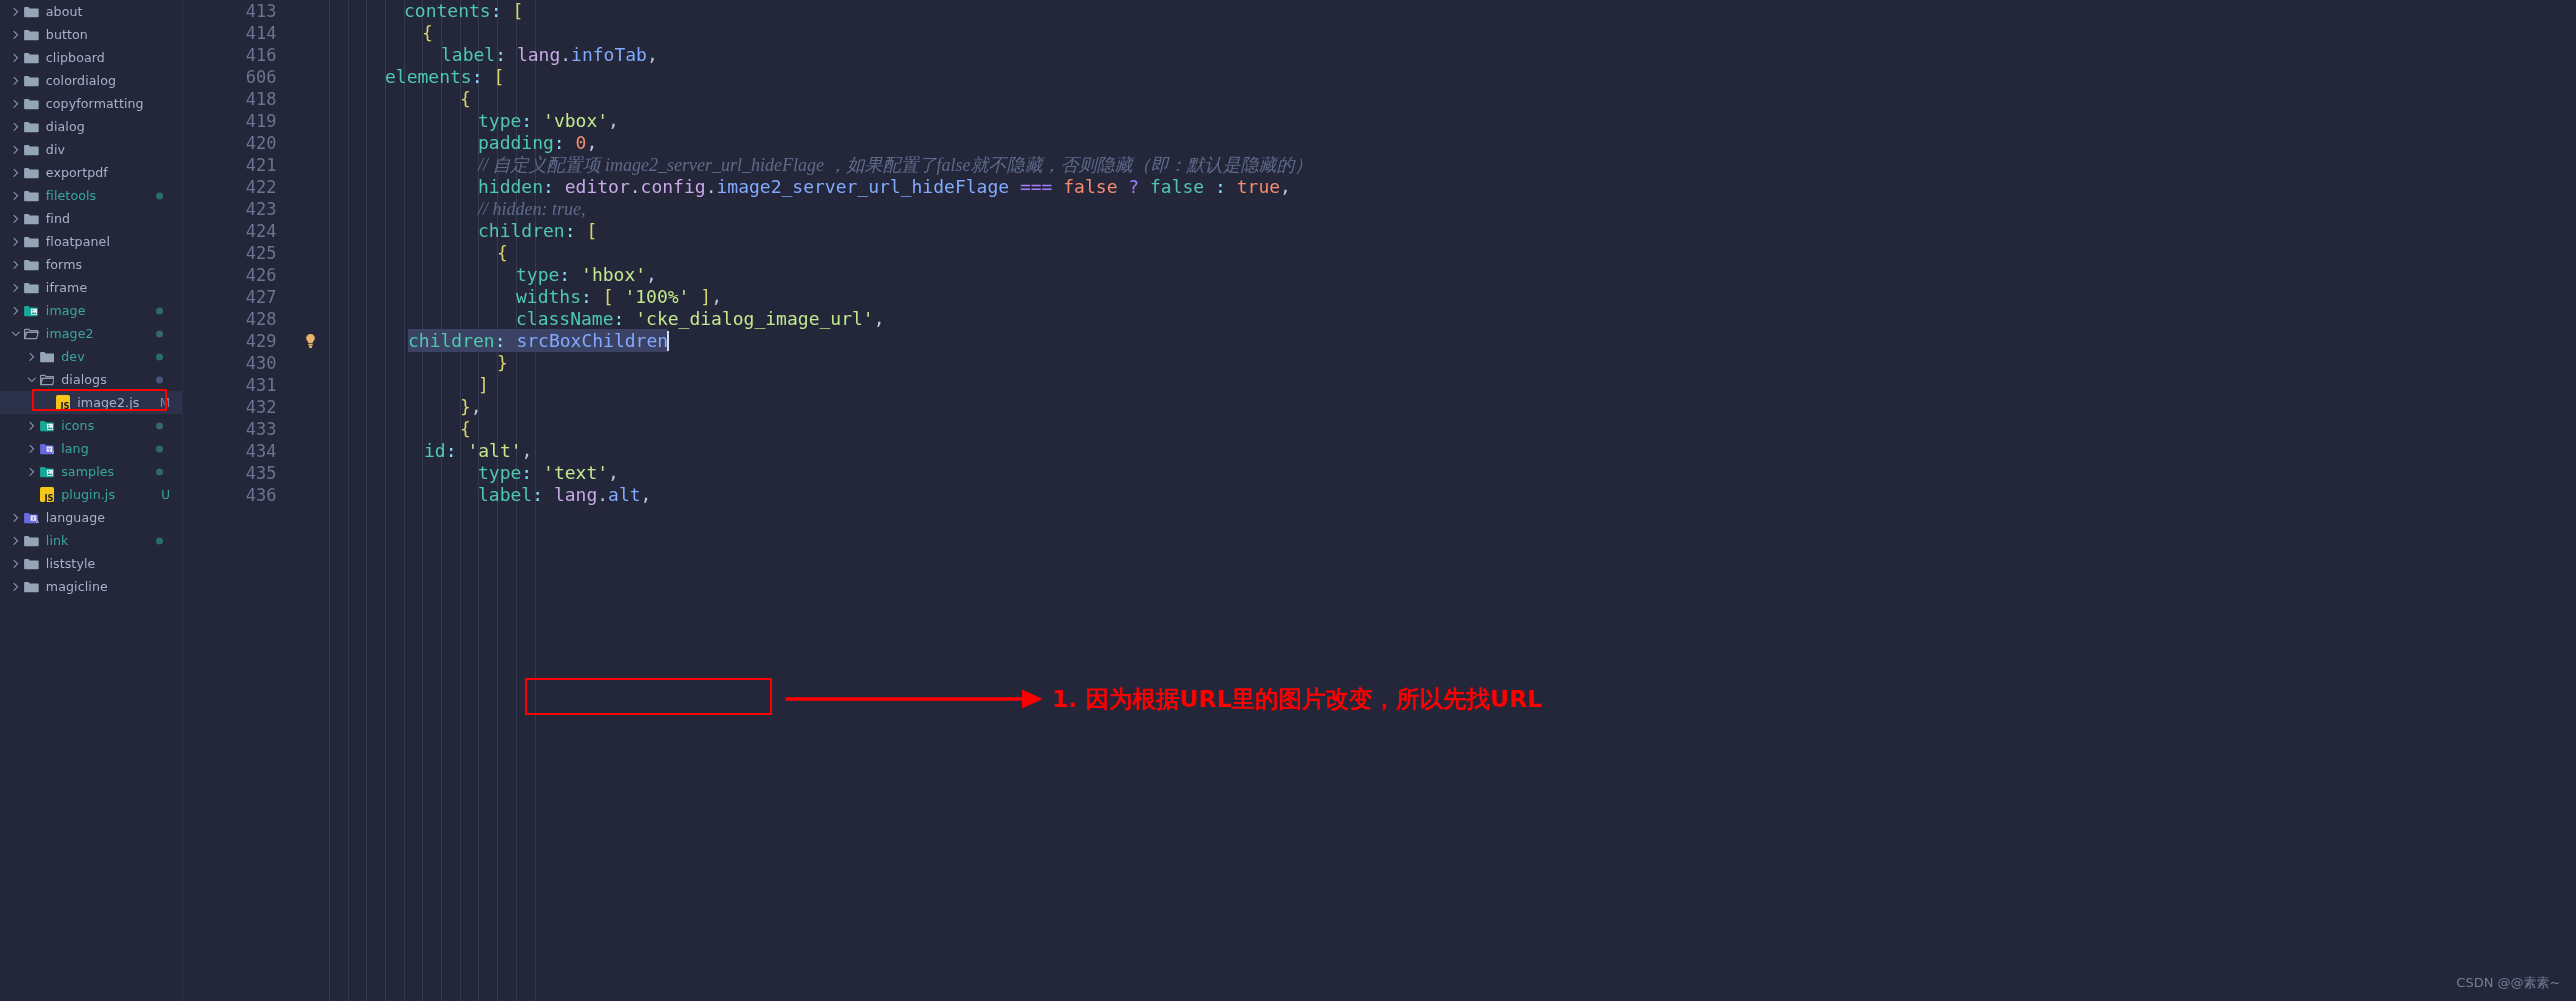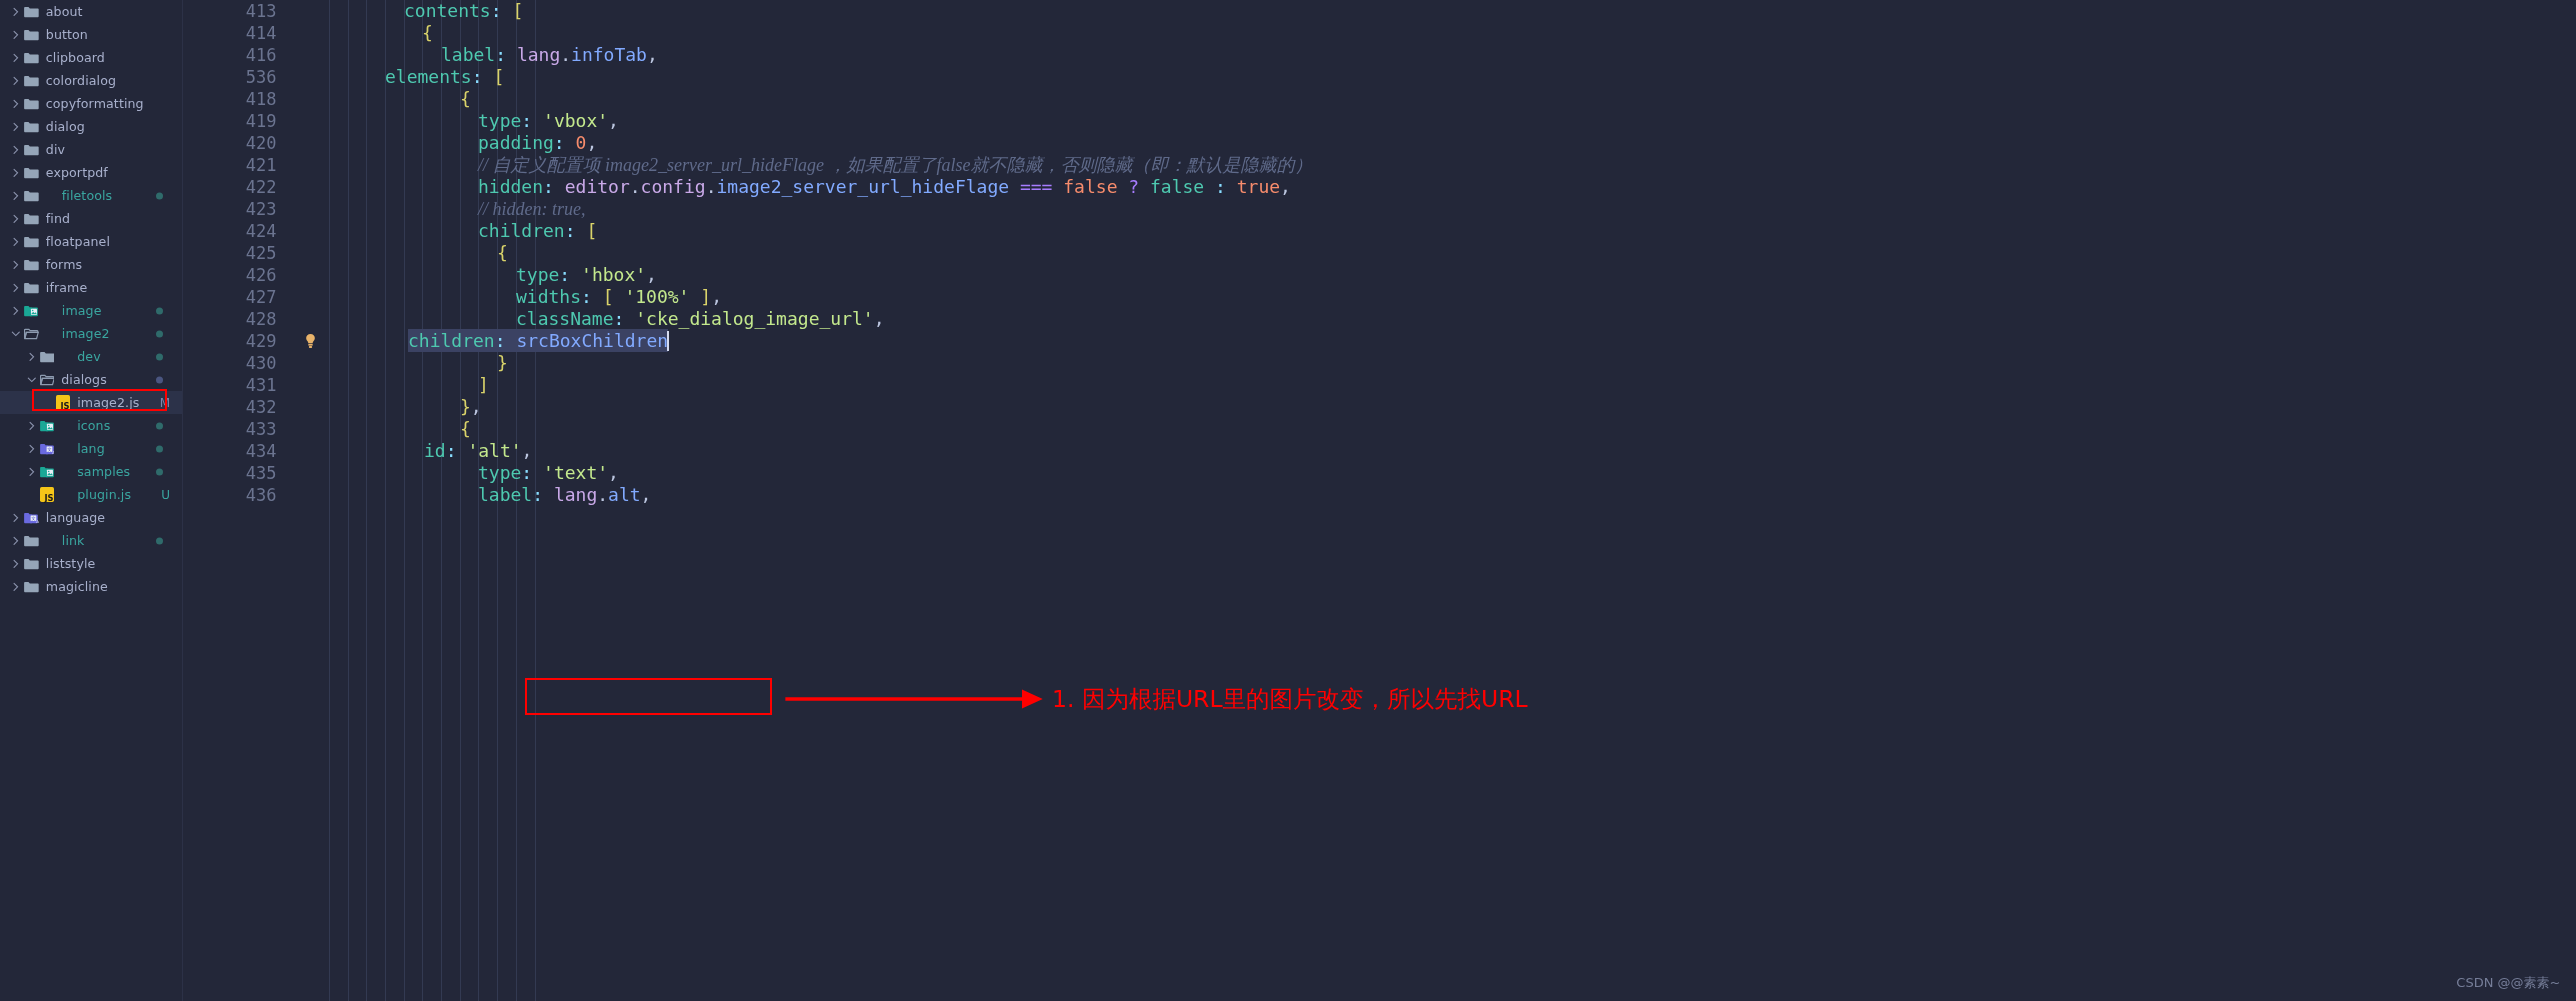--- a/index.html
+++ b/index.html
@@ -36,21 +36,21 @@
     display:flex; align-items:center; justify-content:center;
     color:#8b93ad; font-size:9.6px; line-height:1;
   }
   .chev svg { display:block; }
   .ficon {
     width:18px; flex:0 0 18px;
     display:flex; justify-content:center;
     margin-right:5.2px;
   }
   .lbl { color:#a8b0cc; letter-spacing:0.1px; }
-  .lbl.mod { color:#3aa6a0;margin-left:16px; }
+  .lbl.mod { color:#3aa6a0; }
   .dot {
     position:absolute; right:19px; top:50%;
     transform:translateY(-50%);
     width:7px; height:7px; border-radius:50%;
     background:#2f6b6b;
   }
   .dot.blue { background:#4a5580; }
   .status {
     position:absolute; right:12px; top:50%;
     transform:translateY(-50%);
@@ -142,20 +142,21 @@
     z-index:6;
   }
   
   .annot {
     position:absolute;
     color:#ff0000;
     font-size:23.5px;
     font-family:"DejaVu Sans", sans-serif;
     white-space:nowrap;
     z-index:7;
+    font-weight:bold;
   }
   .arrow { position:absolute; z-index:7; }
 
   .watermark {
     position:absolute; right:15.6px; bottom:8.7px;
     color:#767e99; font-size:13px;
     font-family:"DejaVu Sans", sans-serif;
     z-index:8;
   }
 </style>
@@ -565,21 +566,21 @@
         <div class="guide" style="left: 131px;"></div>
         <div class="guide" style="left: 149px;"></div>
         <div class="guide" style="left: 168px;"></div>
         <div class="guide" style="left: 187px;"></div>
         <div class="guide" style="left: 206px;"></div>
       </div>
     <div class="code-area" id="code-area">
         <div class="line"><span class="gutter">413</span><span class="gutter-icon"></span><span class="code" style="padding-left:75px"><span class="t-prop">contents</span><span class="t-punc">:</span><span class="t-plain"> </span><span class="t-b1">[</span></span></div>
         <div class="line"><span class="gutter">414</span><span class="gutter-icon"></span><span class="code" style="padding-left:93px"><span class="t-b1">{</span></span></div>
         <div class="line"><span class="gutter">416</span><span class="gutter-icon"></span><span class="code" style="padding-left:112px"><span class="t-prop">label</span><span class="t-punc">:</span><span class="t-plain"> </span><span class="t-obj">lang</span><span class="t-plain">.</span><span class="t-var">infoTab</span><span class="t-plain">,</span></span></div>
-        <div class="line"><span class="gutter">536</span><span class="gutter-icon"></span><span class="code" style="padding-left:56px"><span class="t-prop">elements</span><span class="t-punc">:</span><span class="t-plain"> </span><span class="t-b1">[</span></span></div>
+        <div class="line"><span class="gutter">606</span><span class="gutter-icon"></span><span class="code" style="padding-left:56px"><span class="t-prop">elements</span><span class="t-punc">:</span><span class="t-plain"> </span><span class="t-b1">[</span></span></div>
         <div class="line"><span class="gutter">418</span><span class="gutter-icon"></span><span class="code" style="padding-left:131px"><span class="t-b1">{</span></span></div>
         <div class="line"><span class="gutter">419</span><span class="gutter-icon"></span><span class="code" style="padding-left:149px"><span class="t-prop">type</span><span class="t-punc">:</span><span class="t-plain"> </span><span class="t-str">'vbox'</span><span class="t-plain">,</span></span></div>
         <div class="line"><span class="gutter">420</span><span class="gutter-icon"></span><span class="code" style="padding-left:149px"><span class="t-prop">padding</span><span class="t-punc">:</span><span class="t-plain"> </span><span class="t-bool">0</span><span class="t-plain">,</span></span></div>
         <div class="line"><span class="gutter">421</span><span class="gutter-icon"></span><span class="code" style="padding-left:149px"><span class="t-com">// 自定义配置项 image2_server_url_hideFlage ，如果配置了false就不隐藏，否则隐藏（即：默认是隐藏的）</span></span></div>
         <div class="line"><span class="gutter">422</span><span class="gutter-icon"></span><span class="code" style="padding-left:149px"><span class="t-prop">hidden</span><span class="t-punc">:</span><span class="t-plain"> </span><span class="t-obj">editor</span><span class="t-plain">.</span><span class="t-obj">config</span><span class="t-plain">.</span><span class="t-var">image2_server_url_hideFlage</span><span class="t-plain"> </span><span class="t-op">===</span><span class="t-plain"> </span><span class="t-bool">false</span><span class="t-plain"> </span><span class="t-op">?</span><span class="t-plain"> </span><span class="t-prop">false</span> <span class="t-punc">:</span><span class="t-plain"> </span><span class="t-bool">true</span><span class="t-plain">,</span></span></div>
         <div class="line"><span class="gutter">423</span><span class="gutter-icon"></span><span class="code" style="padding-left:149px"><span class="t-com">// hidden: true,</span></span></div>
         <div class="line"><span class="gutter">424</span><span class="gutter-icon"></span><span class="code" style="padding-left:149px"><span class="t-prop">children</span><span class="t-punc">:</span><span class="t-plain"> </span><span class="t-b1">[</span></span></div>
         <div class="line"><span class="gutter">425</span><span class="gutter-icon"></span><span class="code" style="padding-left:168px"><span class="t-b1">{</span></span></div>
         <div class="line"><span class="gutter">426</span><span class="gutter-icon"></span><span class="code" style="padding-left:187px"><span class="t-prop">type</span><span class="t-punc">:</span><span class="t-plain"> </span><span class="t-str">'hbox'</span><span class="t-plain">,</span></span></div>
         <div class="line"><span class="gutter">427</span><span class="gutter-icon"></span><span class="code" style="padding-left:187px"><span class="t-prop">widths</span><span class="t-punc">:</span><span class="t-plain"> </span><span class="t-b1">[</span><span class="t-plain"> </span><span class="t-str">'100%'</span><span class="t-plain"> </span><span class="t-b1">]</span><span class="t-plain">,</span></span></div>

